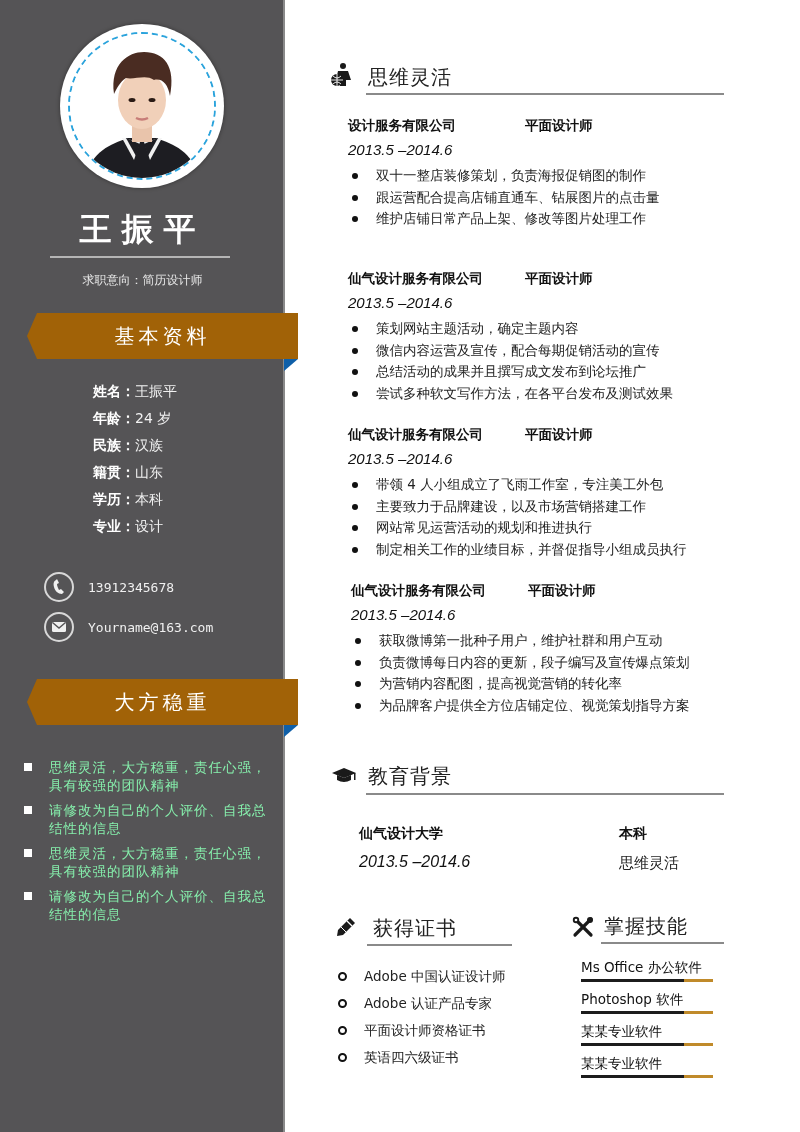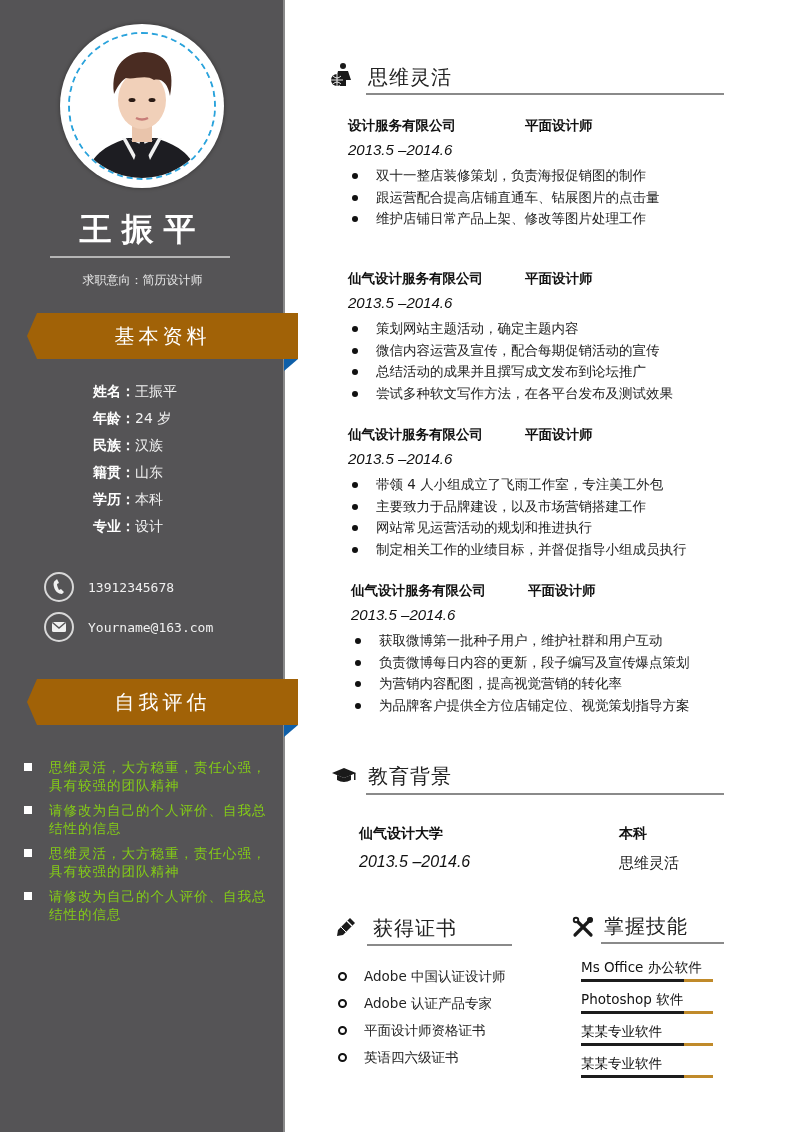--- a/index.html
+++ b/index.html
@@ -55,21 +55,21 @@
   .info-row .v { color: #f2f2f2; }
 
   .contact { position: absolute; left: 44px; height: 32px; display: flex; align-items: center; }
   .contact .circ {
     width: 30px; height: 30px; border: 2px solid #d8d8d8; border-radius: 50%;
     display: flex; align-items: center; justify-content: center; margin-right: 14px;
   }
   .contact .txt { color: #f0f0f0; font-family: "DejaVu Sans Mono", "Liberation Mono", monospace; font-size: 13px; }
 
   .self-list { position: absolute; left: 22px; top: 758px; width: 250px; }
-  .self-item { position: relative; padding-left: 27px; color: #84cc16; font-size: 13.5px; line-height: 18px; margin-bottom: 7px; letter-spacing: 1px; }
+  .self-item { position: relative; padding-left: 27px; color: #86efac; font-size: 13.5px; line-height: 18px; margin-bottom: 7px; letter-spacing: 1px; }
   .self-item::before {
     content: ""; position: absolute; left: 2px; top: 5px; width: 8px; height: 8px; background: #ffffff;
   }
   .sec-icon { position: absolute; }
   .sec-title { position: absolute; font-size: 20px; color: #222; letter-spacing: 1px; }
   .sec-rule { position: absolute; height: 2px; background: #8a8a8a; }
 
   .job { position: absolute; left: 348px; width: 400px; }
   .job-head { font-size: 13.5px; font-weight: bold; color: #111; height: 22px; position: relative; }
   .job-head .co { position: absolute; left: 0; top: 0; }
@@ -155,21 +155,21 @@
   <div class="contact" style="top:611px;">
     <span class="circ">
       <svg width="16" height="12" viewBox="0 0 16 12">
           <rect x="1" y="1" width="14" height="10" rx="1.5" fill="#f0f0f0"></rect>
           <path d="M1.5 1.5 L8 7 L14.5 1.5" stroke="#555456" stroke-width="1.4" fill="none"></path>
         </svg>
     </span>
     <span class="txt">Yourname@163.com</span>
   </div>
 
-  <div class="banner" style="top:679px;">自我评估</div>
+  <div class="banner" style="top:679px;">大方稳重</div>
 
   <div class="self-list">
     <div class="self-item">思维灵活，大方稳重，责任心强，具有较强的团队精神</div>
     <div class="self-item">请修改为自己的个人评价、自我总结性的信息</div>
     <div class="self-item">思维灵活，大方稳重，责任心强，具有较强的团队精神</div>
     <div class="self-item">请修改为自己的个人评价、自我总结性的信息</div>
   </div>
 </aside>
 
 <div class="banner-fold" style="top:359px;"></div>

